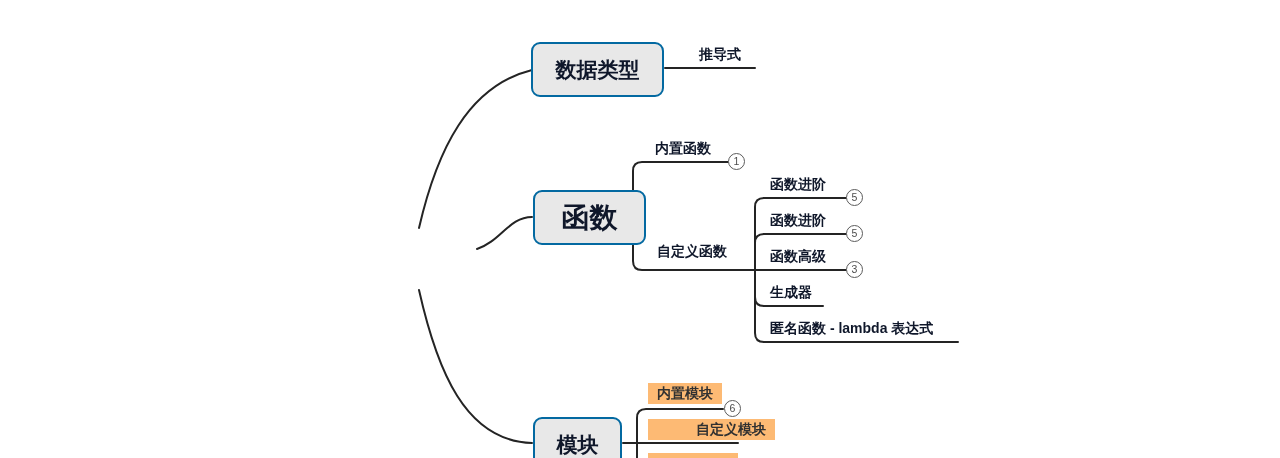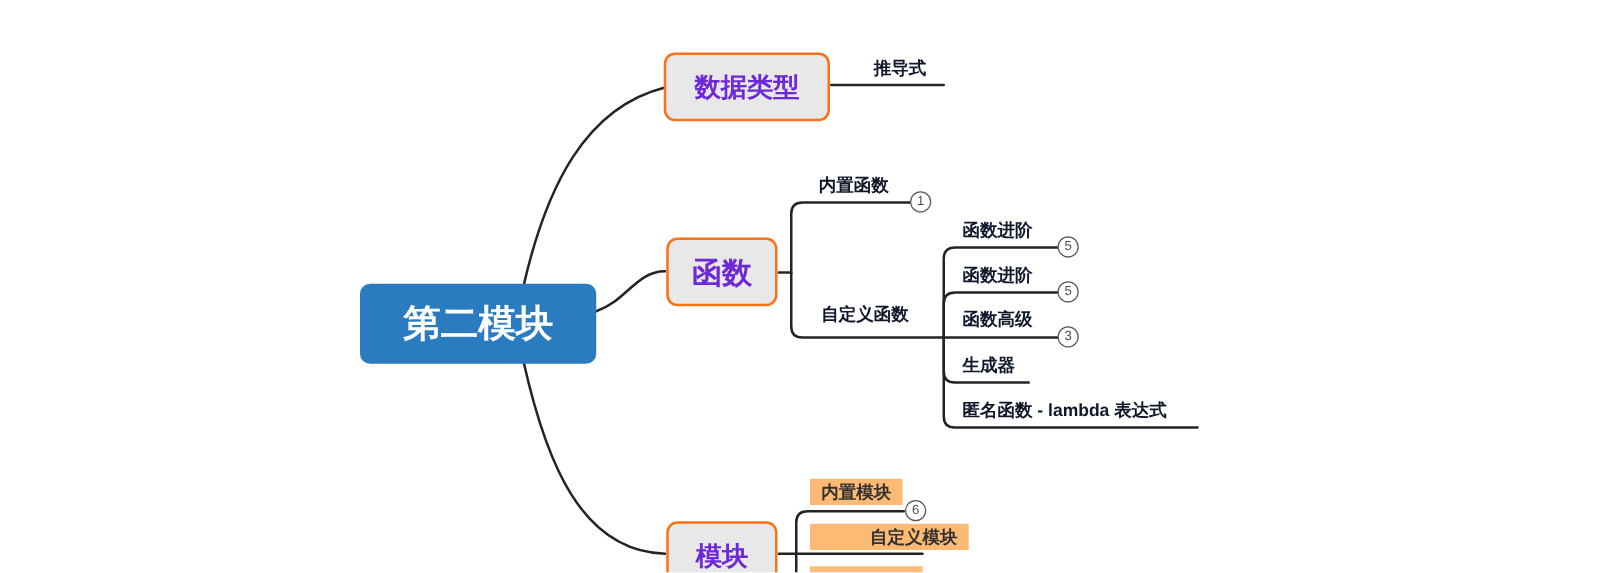--- a/index.html
+++ b/index.html
@@ -3,23 +3,23 @@
 <meta charset="utf-8">
 <style>
   html,body{margin:0;padding:0;background:#fff;}
   .stage{
     position:relative;width:1280px;height:458px;background:#ffffff;
     overflow:hidden;font-family:"Liberation Sans","DejaVu Sans",sans-serif;
   }
   .lines{position:absolute;left:0;top:0;width:1280px;height:458px;}
   .lines path{stroke:#242424;stroke-width:2;fill:none;stroke-linecap:round;}
   .topic{
-    position:absolute;background:#e8e8e8;border:2px solid #f97316;border-radius:9px;
+    position:absolute;background:#e8e8e8;border:2px solid #0369a1;border-radius:9px;
     display:flex;align-items:center;justify-content:center;
-    font-weight:bold;color:#6d28d9;box-sizing:border-box;white-space:nowrap;
+    font-weight:bold;color:#0f172a;box-sizing:border-box;white-space:nowrap;
   }
   .topic.root{
     background:#2a7bc0;border:none;color:#ffffff;border-radius:8px;
   }
   .label{
     position:absolute;font-size:14px;line-height:17px;color:#0f172a;
     font-weight:600;white-space:nowrap;
   }
   .label.hl{
     background:#fdba74;padding:2px 9px;color:#313131;box-sizing:border-box;text-align:center;
@@ -43,29 +43,26 @@
     <path d="M 623 218 L 633 218"></path>
     <path d="M 728 162 L 642 162 Q 633 162 633 171 L 633 261 Q 633 270 642 270 L 846 270"></path>
     <path d="M 846 198 L 764 198 Q 755 198 755 207 L 755 270"></path>
     <path d="M 846 234 L 764 234 Q 755 234 755 243 L 755 270"></path>
     <path d="M 755 270 L 755 297 Q 755 306 764 306 L 823 306"></path>
     <path d="M 755 270 L 755 333 Q 755 342 764 342 L 958 342"></path>
     <path d="M 623 443 L 738 443"></path>
     <path d="M 723 409 L 646 409 Q 637 409 637 418 L 637 462"></path>
   </svg>
 
-  <div class="topic root" style="left:288px;top:227px;width:189px;height:64px;font-size:30px;">
-    <span>第二模块</span>
-  </div>
 
   <div class="topic" style="left:531px;top:42px;width:133px;height:55px;font-size:21px;">
     <span>数据类型</span>
   </div>
 
-  <div class="topic" style="left:533px;top:190px;width:89px;height:55px;font-size:24px;">
+  <div class="topic" style="left:533px;top:190px;width:113px;height:55px;font-size:28px;">
     <span>函数</span>
   </div>
 
   <div class="topic" style="left:533px;top:417px;width:89px;height:55px;font-size:21px;">
     <span>模块</span>
   </div>
 
   <div class="label" style="left:699px;top:46px;">推导式</div>
 
   <div class="label" style="left:655px;top:140px;">内置函数</div>

